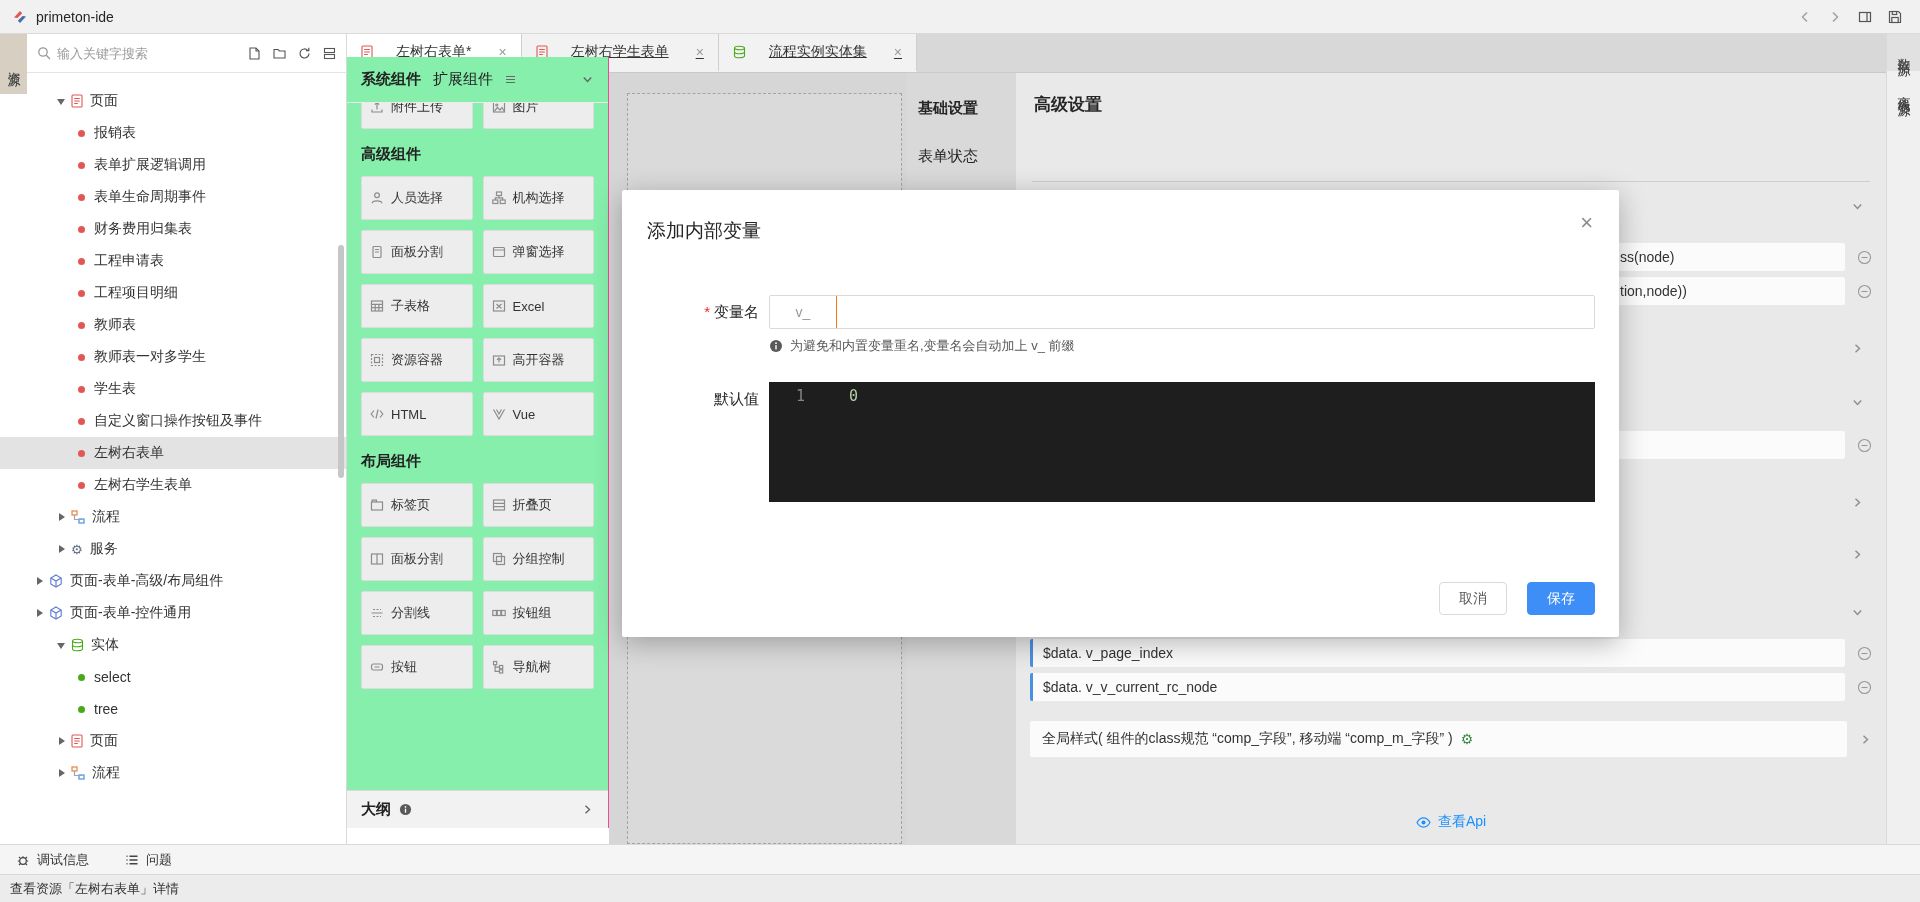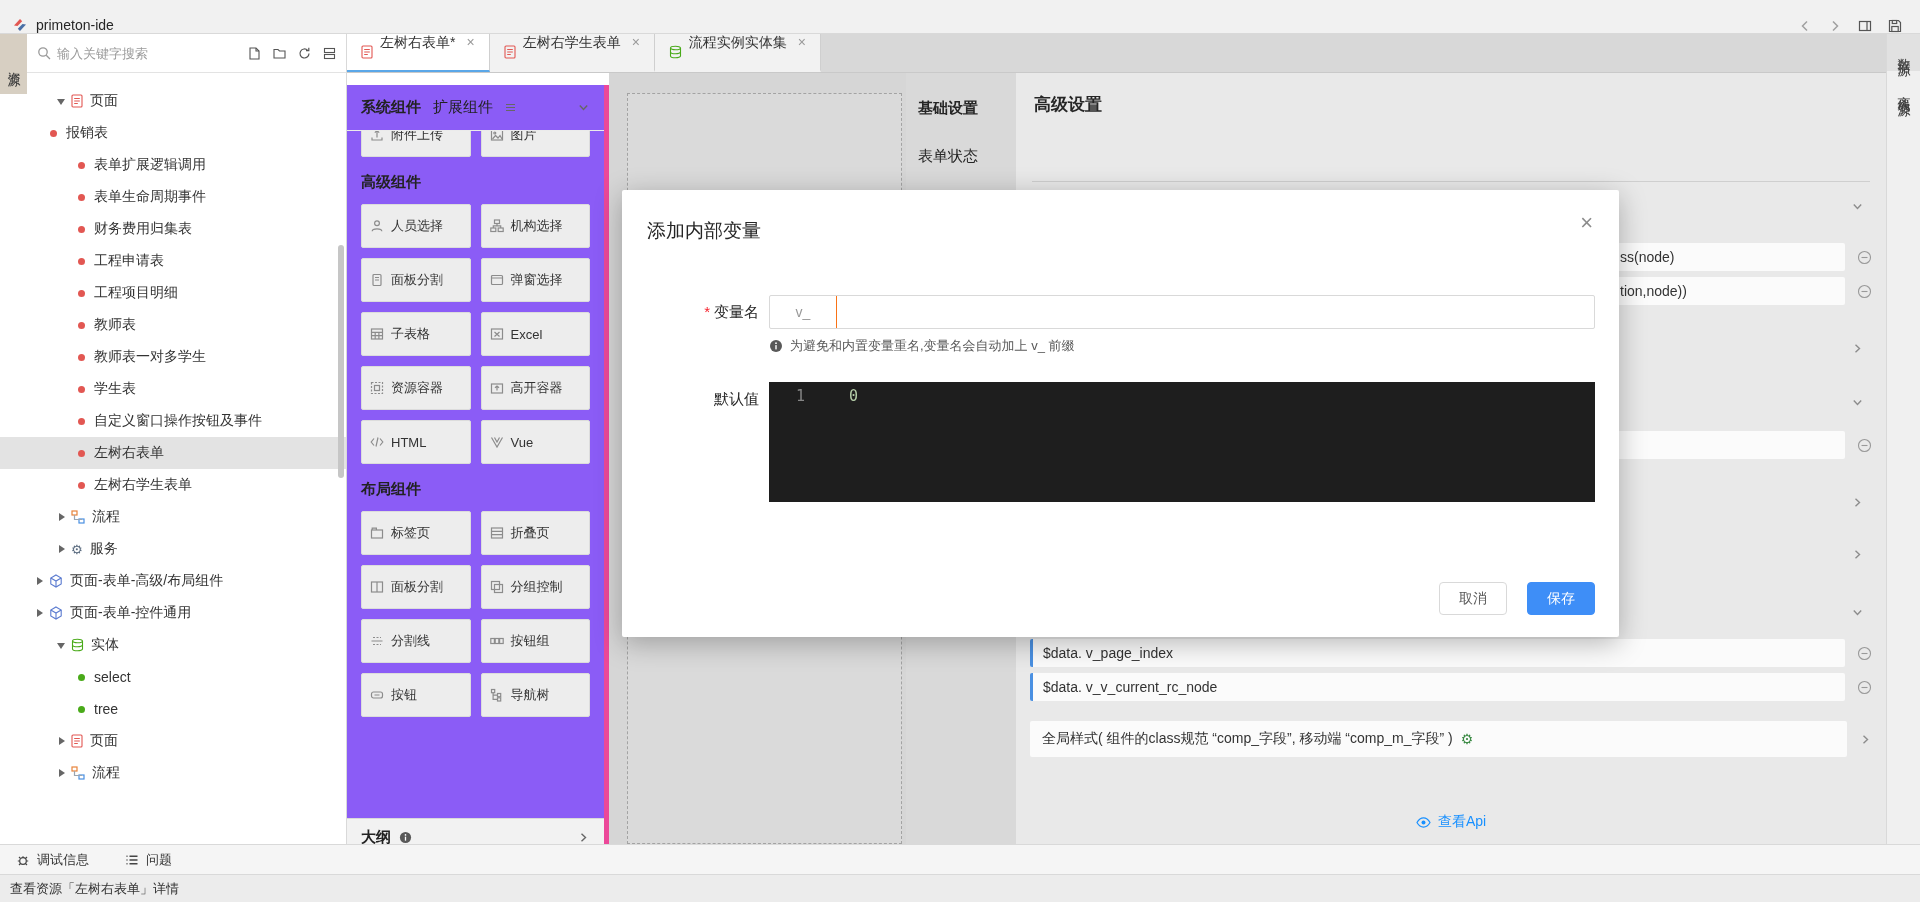--- a/index.html
+++ b/index.html
@@ -8,21 +8,21 @@
     position:relative; background:#fff;
     font-family:"Liberation Sans","DejaVu Sans",sans-serif;
     font-size:14px; color:#333;
   }
   .icn { display:inline-flex; align-items:center; justify-content:center; flex:0 0 auto; }
   .icn svg { display:block; }
 
   
   .titlebar { position:absolute; left:0; top:0; width:1920px; height:34px;
     background:#f1f1f1; border-bottom:1px solid #d9d9d9;
-    display:flex; align-items:flex-end; padding:0 12px; }
+    display:flex; align-items:center; padding:0 12px; }
   .titlebar .app-name { font-size:14px; color:#262626; margin-left:8px; }
   .titlebar-right { margin-left:auto; display:flex; align-items:center; gap:16px; padding-right:6px; }
   .tb-icon { cursor:pointer; }
 
   
   .left-rail-tab { position:absolute; left:0; top:34px; width:27px; height:60px;
     background:#d7cfc2; z-index:5; display:flex; align-items:center; justify-content:center;
     writing-mode:vertical-rl; letter-spacing:3px; font-size:13px; color:#3c3c3c; }
 
   
@@ -31,44 +31,44 @@
     display:flex; align-items:center; padding:0 10px; }
   .search-wrap { display:flex; align-items:center; gap:6px; flex:1; min-width:0; }
   .search-wrap input { border:none; outline:none; background:transparent; font-size:13px;
     color:#333; width:120px; font-family:inherit; }
   .search-wrap input::placeholder { color:#9b9b9b; }
   .toolbar-icons { display:flex; align-items:center; gap:12px; margin-left:auto; }
 
   
   .tabbar { position:absolute; left:347px; top:34px; width:1539px; height:39px;
     background:#d8d8d8; border-bottom:1px solid #c9c9c9; display:flex; align-items:stretch; }
-  .etab { display:flex; gap:7px; padding:0 14px;
+  .etab { display:flex; align-items:center; gap:23px; padding:0 14px;
     background:#f2f2f2; border-right:1px solid #cfcfcf; border-bottom:2px solid transparent;
-    font-size:14px; color:#333; cursor:pointer; }
+    font-size:14px; color:#333; cursor:pointer;text-decoration:underline; }
   .etab.active { background:#fff; border-bottom:2px solid #5aa7e8; }
   .etab-close { color:#999; font-size:14px; margin-left:4px; cursor:pointer; }
 
   
   .sidebar { position:absolute; left:0; top:73px; width:347px; height:771px;
     background:#fff; border-right:1px solid #d9d9d9; overflow:hidden; }
   .tree { padding-top:12px; }
   .trow { height:32px; display:flex; align-items:center; font-size:14px; color:#333;
     cursor:pointer; white-space:nowrap; }
   .trow.selected { background:#e3e3e3; }
   .caret { width:15px; display:inline-flex; align-items:center; }
   .tlabel { overflow:hidden; text-overflow:ellipsis; }
   .dot { width:7px; height:7px; border-radius:50%; margin-right:9px; flex:0 0 auto; }
   .dot.red { background:#e25752; } .dot.green { background:#49aa19; }
   .trow .icn { margin-right:7px; }
   .side-scroll { position:absolute; right:2px; top:172px; width:6px; height:233px;
     background:#c6c6c6; border-radius:3px; }
 
   
-  .component-panel { position:absolute; left:347px; top:85px; width:262px; height:771px;
-    background:#8b5cf6; border-right:5px solid #ec4899; overflow:hidden; }
+  .component-panel { position:absolute; left:347px; top:57px; width:262px; height:771px;
+    background:#86efac; border-right:1px solid #ec4899; overflow:hidden; }
   .cp-header { height:46px; display:flex; align-items:center; gap:12px; padding:0 14px;
     border-bottom:1px solid #ebebeb; }
   .cp-tab { font-size:15px; color:#222; cursor:pointer; }
   .cp-tab.active { font-weight:bold; }
   .cp-chevron { margin-left:auto; cursor:pointer; }
   .tile-grid { display:grid; grid-template-columns:1fr 1fr; gap:10px; margin:0 14px; }
   .tile-grid.clipped { height:26px; overflow:hidden; }
   .tile-grid.clipped .tile { margin-top:-18px; }
   .tile { height:44px; background:#ededed; border:1px solid #dcdcdc; border-radius:2px;
     display:flex; align-items:center; gap:7px; padding:0 8px; font-size:13px; color:#333;
@@ -283,21 +283,21 @@
           </svg>
         </span>
         <span class="icn">
           <svg width="12" height="14" viewBox="0 0 12 14" fill="none" stroke="#e25752" stroke-width="1.1">
             <rect x="1" y="1" width="10" height="12" rx="1"></rect>
             <path d="M3.2 4.5h5.6M3.2 7h5.6M3.2 9.5h3.6"></path>
           </svg>
         </span>
         <span class="tlabel">页面</span>
       </div>
-      <div class="trow" style="padding-left: 50px;">
+      <div class="trow" style="padding-left: 78px;">
         <span class="dot red"></span>
         <span class="tlabel">报销表</span>
       </div>
       <div class="trow" style="padding-left: 78px;">
         <span class="dot red"></span>
         <span class="tlabel">表单扩展逻辑调用</span>
       </div>
       <div class="trow" style="padding-left: 78px;">
         <span class="dot red"></span>
         <span class="tlabel">表单生命周期事件</span>

